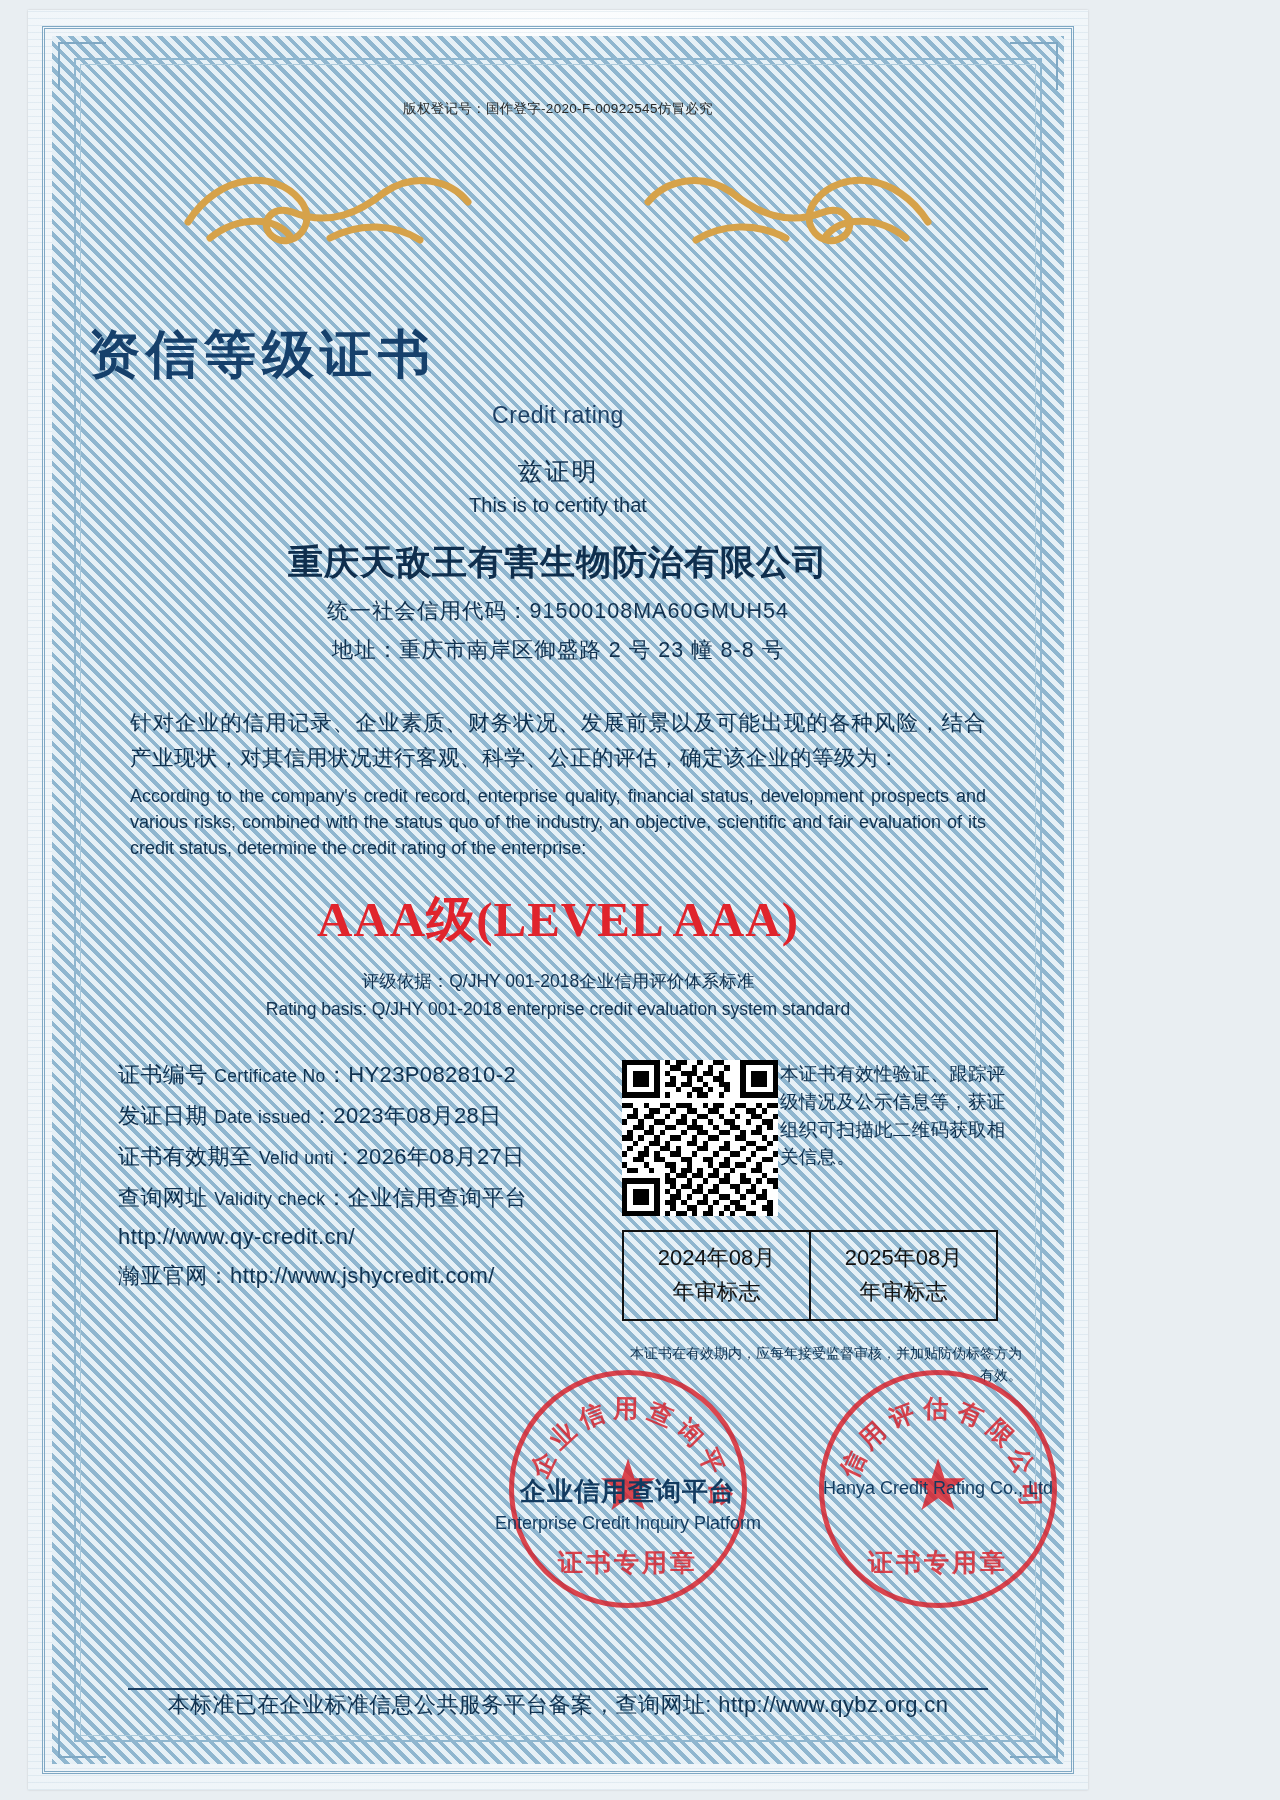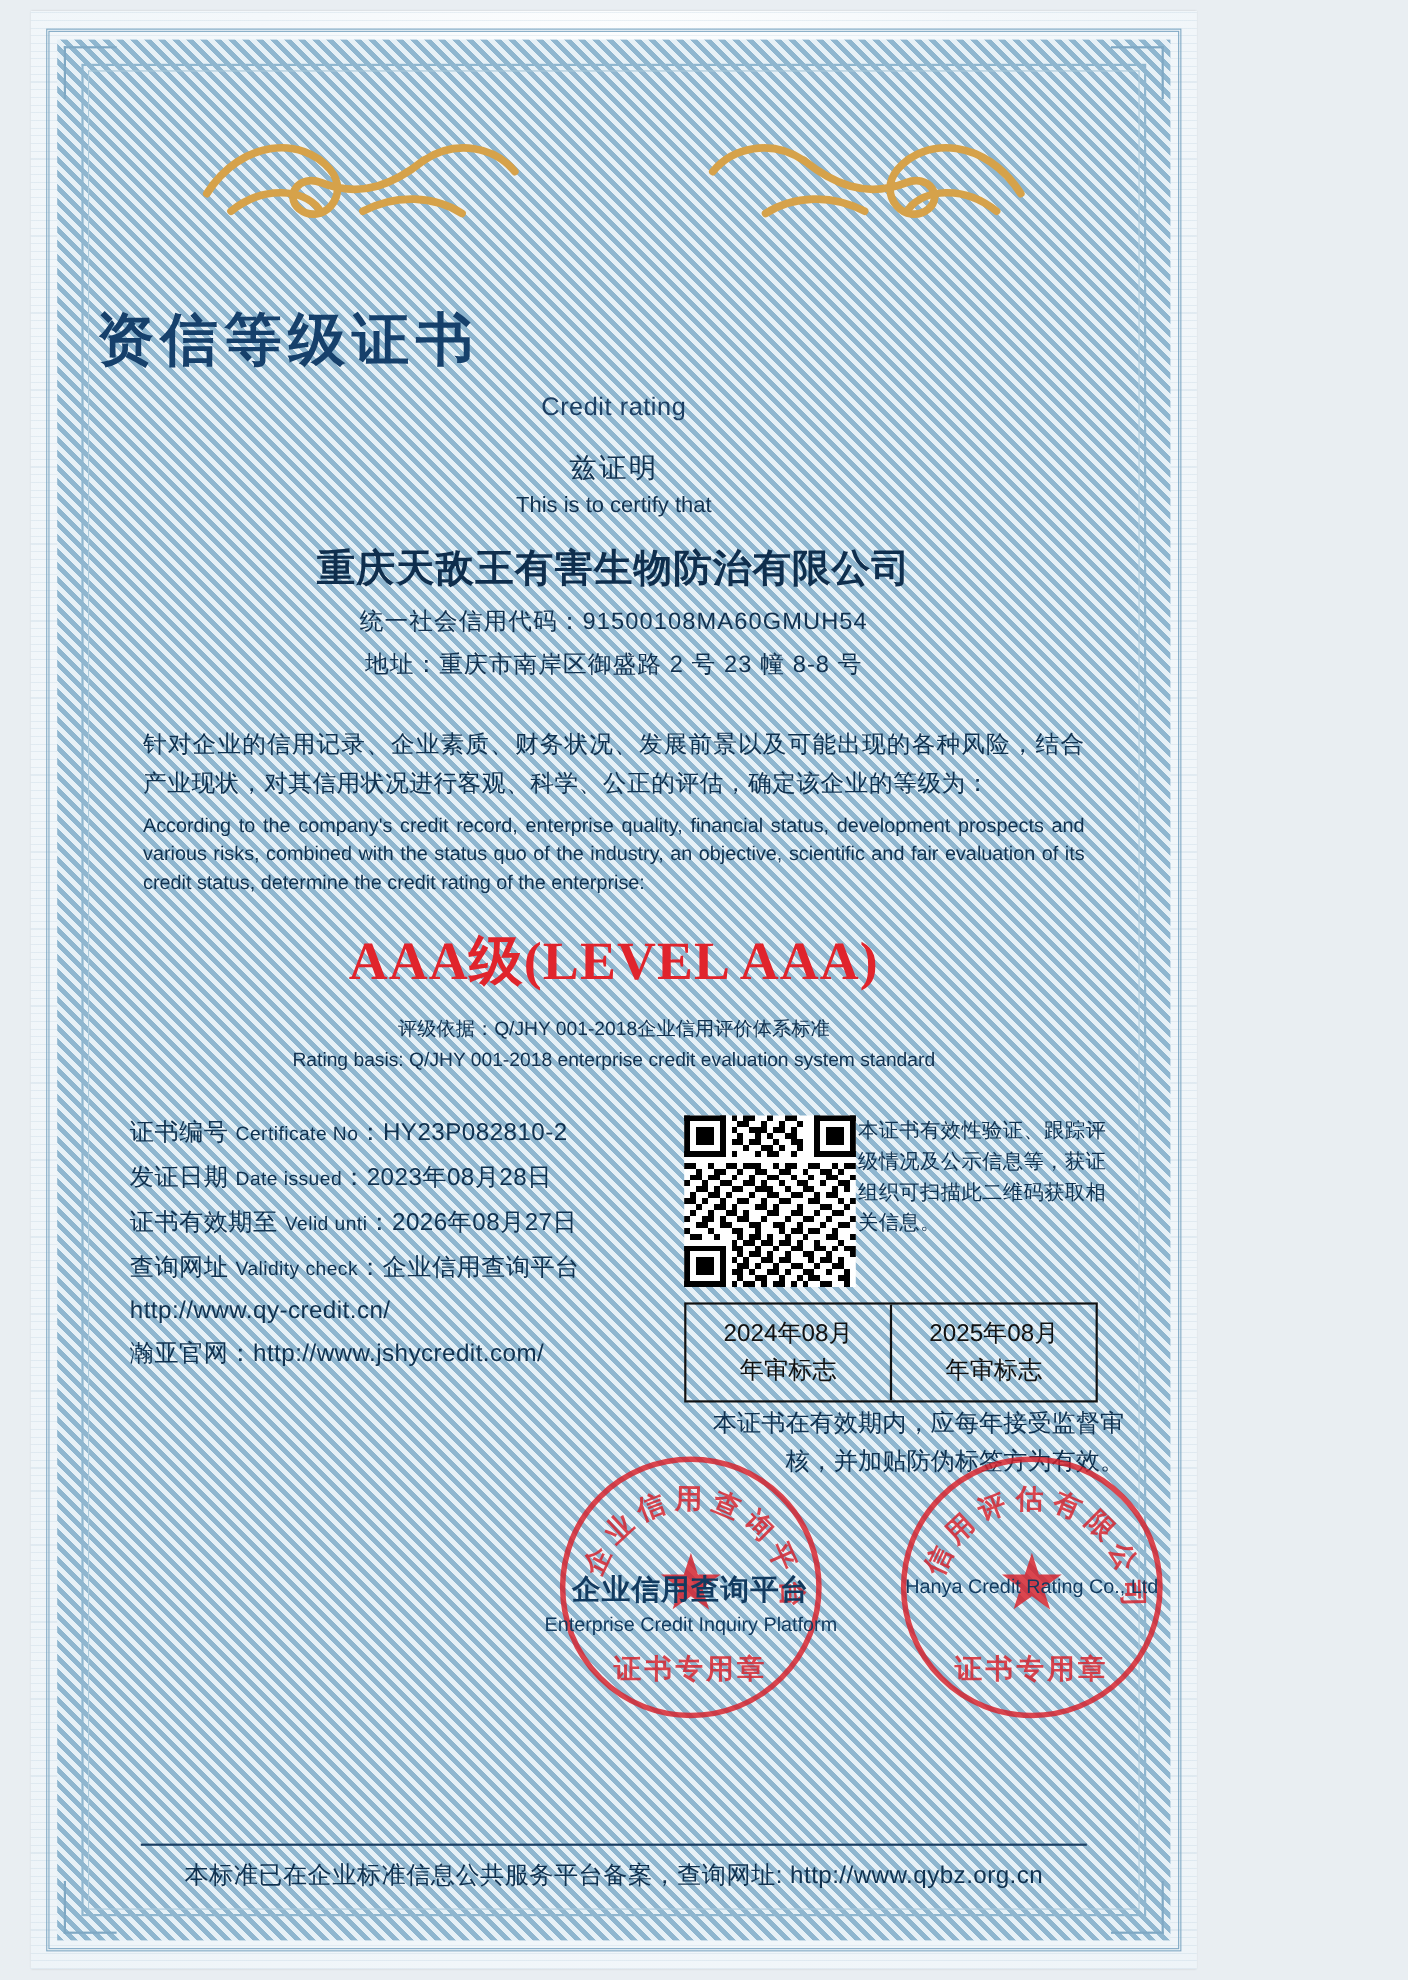--- a/index.html
+++ b/index.html
@@ -101,21 +101,21 @@
   .info-left .row .en{font-size:17.5px;}
 
   .info-right{position:absolute;right:6px;top:0;width:400px;}
   .qr-row{display:flex;gap:2px;align-items:flex-start;}
   .qr{width:156px;height:156px;flex:0 0 156px;}
   .qr-note{font-size:18.5px;color:#10314f;line-height:1.5;letter-spacing:.3px;}
   .stamp-boxes{display:flex;margin-top:14px;border:2px solid #111;width:372px;}
   .stamp-box{flex:1;text-align:center;padding:11px 0 12px;font-size:22px;color:#111;}
   .stamp-box + .stamp-box{border-left:2px solid #111;}
   .stamp-box .l2{margin-top:4px;}
-  .note2{margin-top:2px;font-size:22px;color:#10314f;line-height:1.55;text-align:right;}
+  .note2{margin-top:22px;font-size:14px;color:#10314f;line-height:1.55;text-align:right;}
 
   .seals{position:relative;height:240px;margin-top:18px;}
   .sealgrp{position:absolute;top:0;width:420px;text-align:center;}
   .sealgrp.a{left:330px;}
   .sealgrp.b{left:640px;}
   .redstamp{
     position:absolute;left:50%;top:-8px;transform:translateX(-50%);
     width:228px;height:228px;border-radius:50%;
     border:5px solid #d8202a;opacity:.82;
   }
@@ -126,21 +126,21 @@
   .redstamp .arc{position:absolute;inset:0;}
   .redstamp .bottom-txt{
     position:absolute;left:0;right:0;bottom:24px;text-align:center;
     font-family:"Liberation Serif", serif;font-weight:bold;font-size:25px;color:#d8202a;letter-spacing:3px;
   }
   .org-cn{position:relative;top:96px;font-family:"Liberation Serif", serif;font-weight:bold;font-size:26px;color:#123a5f;letter-spacing:1px;}
   .org-en{position:relative;top:100px;font-size:18px;color:#123a5f;}
 
   .footer{
     position:absolute;left:40px;right:40px;bottom:8px;
-    border-top:2px solid #1b3f63;padding-top:12px;
+    border-top:2px solid #1b3f63;padding-top:0;
     text-align:center;font-size:22px;color:#10314f;letter-spacing:.4px;
   }
 </style>
 </head>
 <body>
 
 <div class="cert">
 
   <svg class="waves" viewBox="0 0 1060 1780" preserveAspectRatio="none">
     <g fill="none" stroke="#9fc2d8" stroke-width="0.7">
@@ -175,20 +175,21 @@
   <div class="frame-band"></div>
   <div class="frame-inner"></div>
   <div class="frame-inner2"></div>
   <div class="corner tl"></div>
   <div class="corner tr"></div>
   <div class="corner bl"></div>
   <div class="corner br"></div>
 
   <div class="content">
 
+    <div class="copyright">版权登记号：国作登字-2020-F-00922545仿冒必究</div>
 
     <div class="logo-wrap">
       <svg class="flourish left" viewBox="0 0 310 120">
         <g fill="none" stroke="#d6a24a" stroke-width="7" stroke-linecap="round">
           <path d="M8,70 C40,20 95,18 120,48 C140,72 112,100 92,84 C78,72 92,52 112,60 C150,75 180,60 205,40"></path>
           <path d="M205,40 C235,20 270,28 288,50"></path>
           <path d="M30,86 C60,62 96,66 110,84"></path>
           <path d="M150,86 C180,70 215,72 240,88"></path>
         </g>
       </svg>

